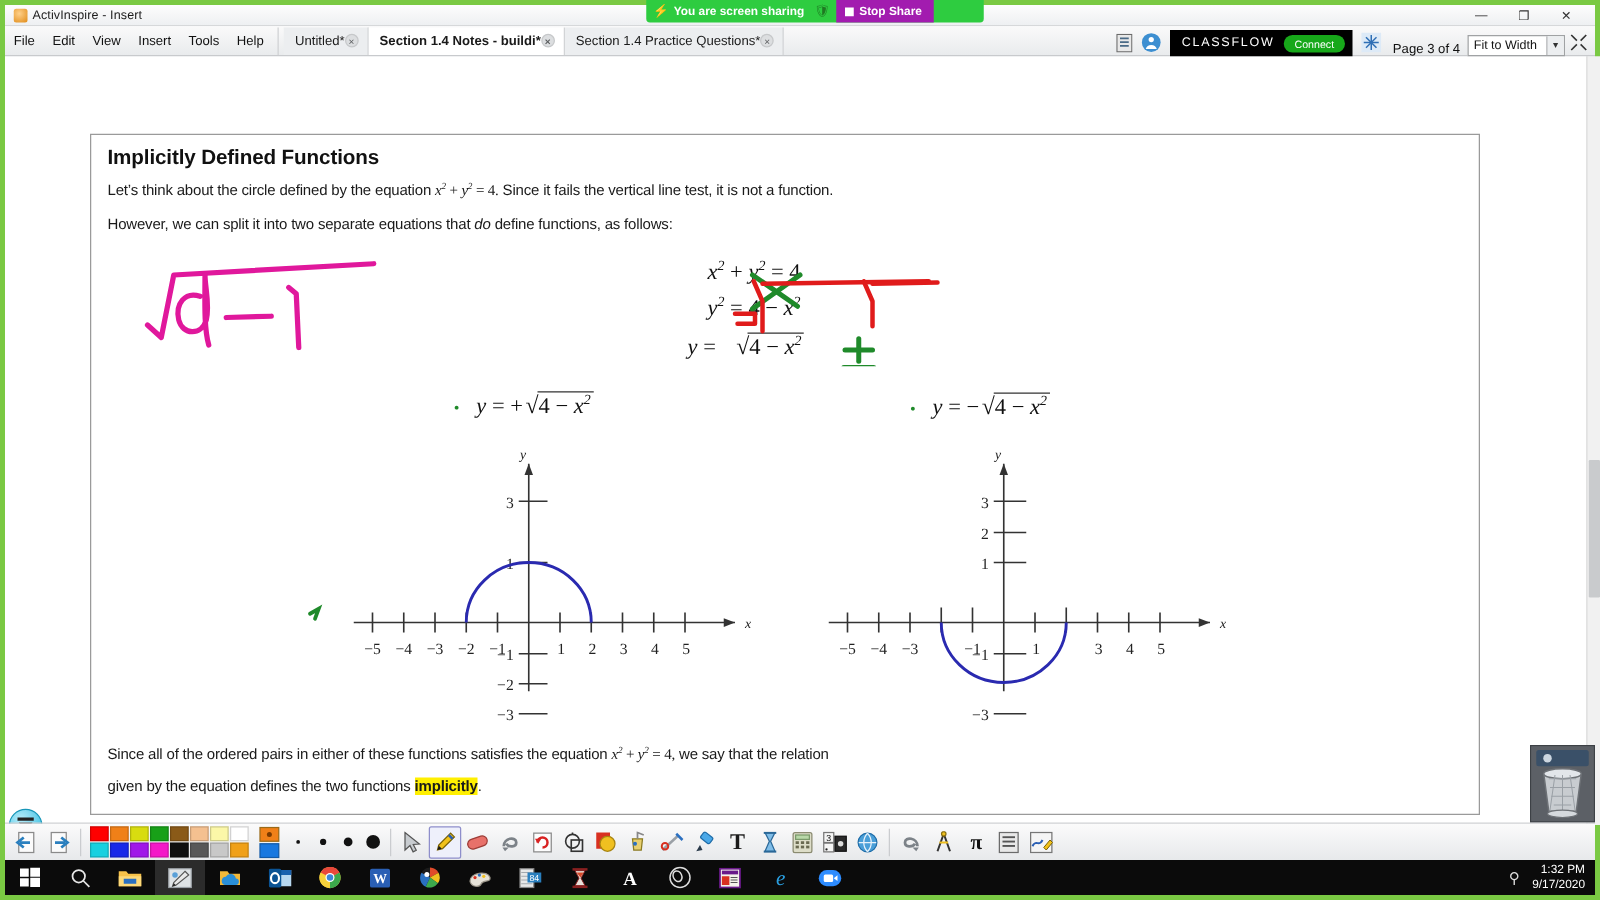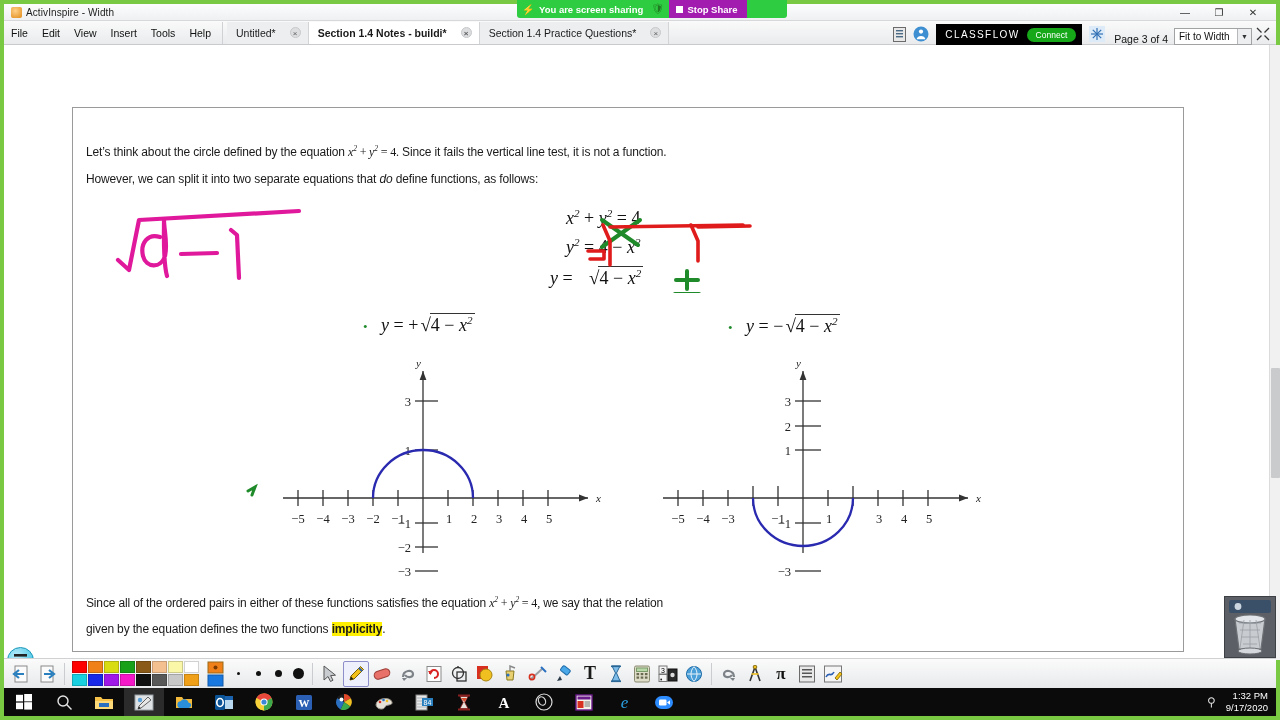--- a/index.html
+++ b/index.html
@@ -48,21 +48,21 @@
   
   #menubar{
     position:absolute; left:4px; top:21px; width:1272px; height:24px;
     background:linear-gradient(#fafafa,#e9ebed);
     border-bottom:1px solid #c8cacd;
     display:flex; align-items:center; z-index:5;
   }
   .menu-item{ font-size:10.5px; color:#111; padding:3px 7px; }
   #menu-sep{ width:1px; height:22px; background:#cfd1d4; margin:0 4px;}
   .doc-tab{
-    height:22px; display:flex; align-items:center; gap:14px;
+    height:22px; display:flex; align-items:center; gap:0;
     padding:0 7px 0 9px; font-size:10.5px; color:#1a1a1a;
     background:#eceef0; border-right:1px solid #d2d4d6;
   }
   .doc-tab.active{ background:#ffffff; font-weight:bold;justify-content:space-between;}
   .tab-close{
     width:11px; height:11px; border-radius:50%; background:#dcdee0;
     color:#5a5c5e; font-size:8px; line-height:11px; text-align:center;
     border:1px solid #c6c8ca;
   }
   #menubar-right{ position:absolute; right:2px; top:0; height:24px; display:flex; align-items:flex-end; gap:0;}
@@ -169,21 +169,21 @@
   #tray{ position:absolute; right:2px; top:0; height:28px; display:flex; align-items:center; gap:10px; padding-right:6px;}
   #clock{ color:#fff; font-size:9.5px; text-align:right; line-height:12px;}
 </style>
 </head>
 <body>
 
 <div id="screenshare-frame"></div>
 
 <div id="titlebar">
   <span class="app-logo"></span>
-  <span id="app-title">ActivInspire - Width</span>
+  <span id="app-title">ActivInspire - Insert</span>
   <div id="win-controls">
     <div class="win-btn">—</div>
     <div class="win-btn">❐</div>
     <div class="win-btn close">✕</div>
   </div>
 </div>
 
 <div id="sharebar">
   <span id="share-icon">⚡</span>
   <span id="share-text">You are screen sharing</span>
@@ -256,20 +256,21 @@
       <svg width="14" height="14" viewBox="0 0 14 14" stroke="#333" stroke-width="1.3" fill="none">
           <path d="M1 1 L5.5 5.5 M1 13 L5.5 8.5 M13 1 L8.5 5.5 M13 13 L8.5 8.5"></path>
         </svg>
     </div>
   </div>
 </div>
 
 <div id="workspace">
   <div id="flipchart-page">
 
+    <div class="lesson-title">Implicitly Defined Functions</div>
 
     <div class="para" style="left:13px; top:36px;">
       <span>Let’s think about the circle defined by the equation </span><span class="mi">x<sup>2</sup> <span class="mn">+</span> y<sup>2</sup> <span class="mn">= 4.</span></span><span>  Since it fails the vertical line test, it is not a function.</span>
     </div>
     <div class="para" style="left:13px; top:64px;">
       <span>However, we can split it into two separate equations that </span><em>do</em><span> define functions, as follows:</span>
     </div>
 
     <div class="mathline" style="left:493px; top:99px;">
       <span class="mi">x<sup>2</sup></span> <span class="mn">+</span> <span class="mi">y<sup>2</sup></span> <span class="mn">= 4</span>

